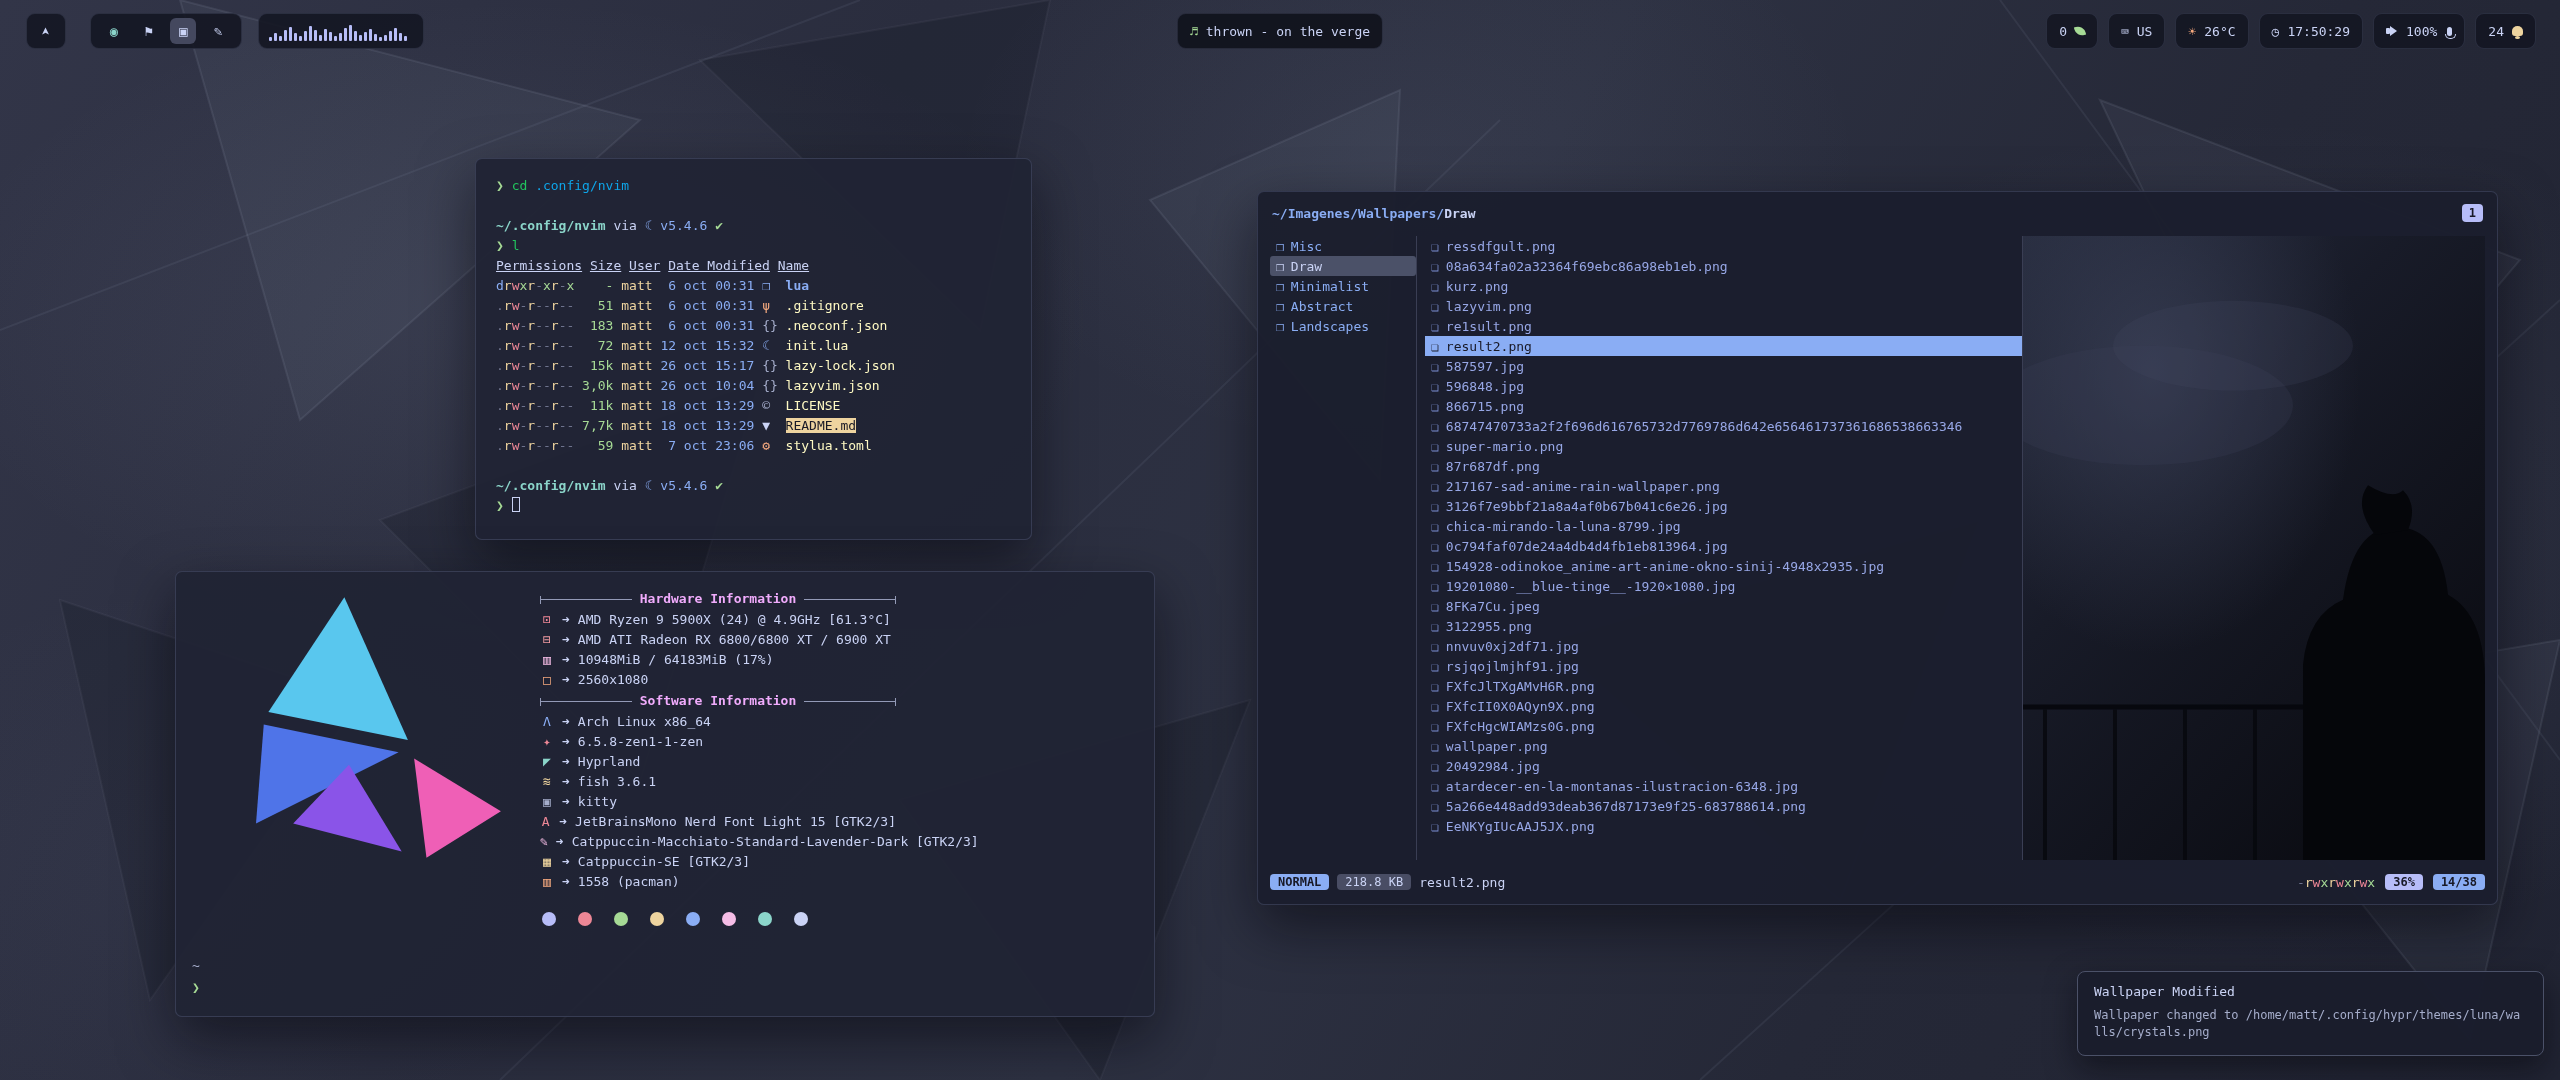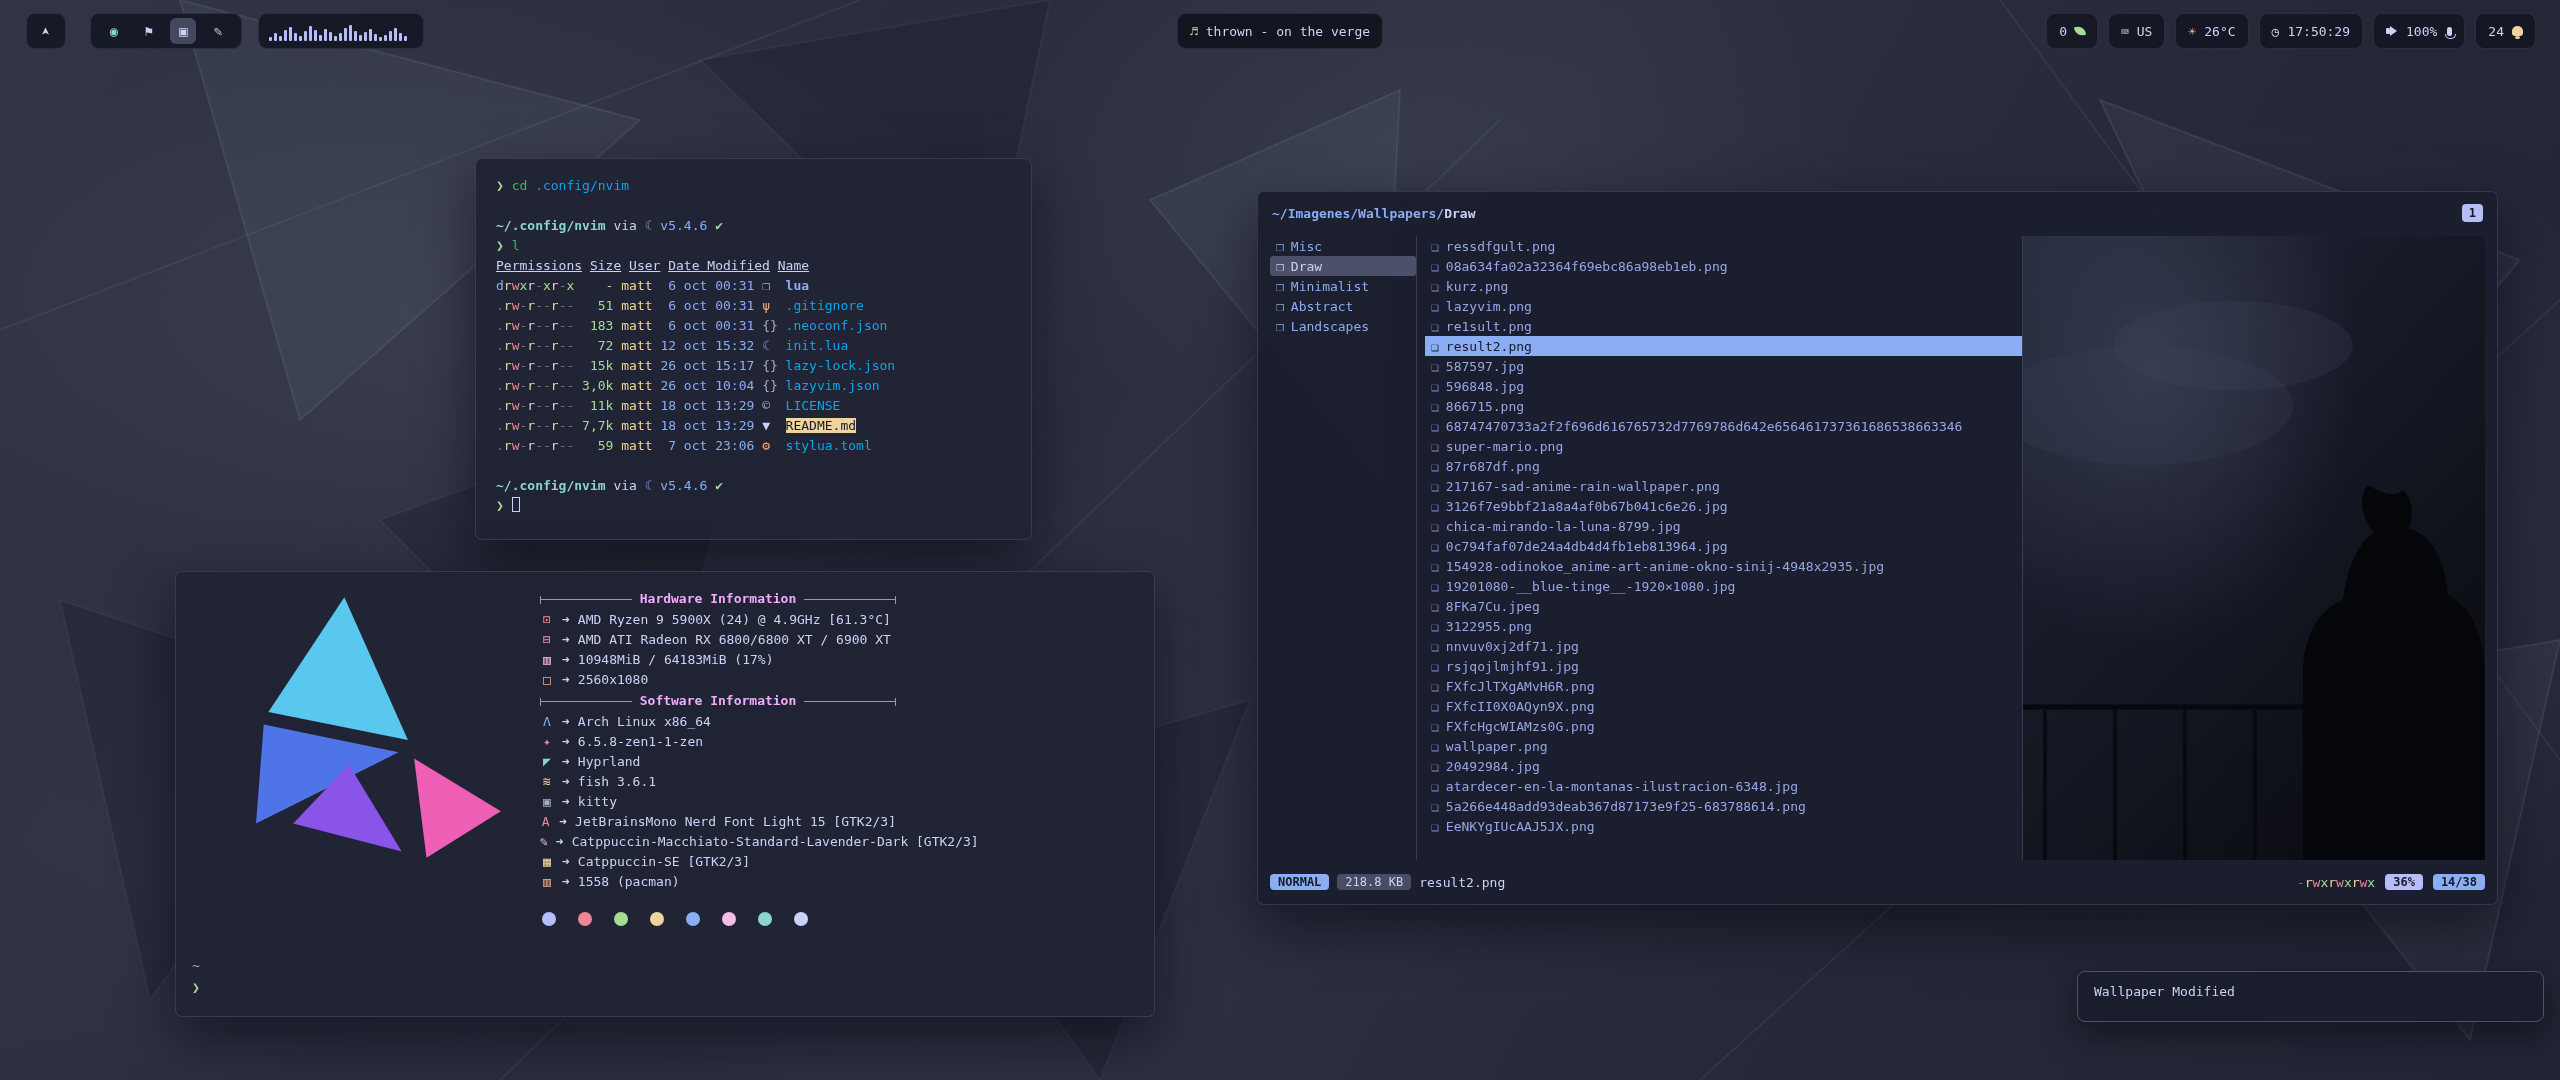--- a/index.html
+++ b/index.html
@@ -59,21 +59,21 @@
   .argu{color:#0ea5e9;}
   .cyanb{color:#8bd5ca;font-weight:bold;}
   .bluec{color:#8aadf4;}
   .greenc{color:#a6da95;}
   .txt{color:#cad3f5;}
   .th{text-decoration:underline;color:#cad3f5;}
   .size{color:#a6da95;}
   .user{color:#eed49f;}
   .date{color:#8aadf4;}
   .ficon{display:inline-block;width:2ch;}
-  .tname{color:#0ea5e9;}
+  .tname{color:#fef9c3;}
   .hl{background:#eed49f;color:#181926;}
   .cursor{display:inline-block;width:8px;height:15px;border:1px solid #cad3f5;vertical-align:-2px;}
 
   
   .fetch{left:175px;top:571px;width:980px;height:446px;font-size:13px;line-height:20px;}
   .logo{position:absolute;left:18px;top:16px;width:310px;height:310px;}
   .finfo{position:absolute;left:364px;top:16px;width:356px;}
   .fsection{display:flex;align-items:center;gap:8px;height:20px;margin:1px 0;}
   .fsline{position:relative;height:0;border-top:1px solid #939ab7;flex:1;}
   .fsection .fsline:first-child::before{content:"";position:absolute;left:0;top:-4px;width:1px;height:8px;background:#939ab7;}
@@ -368,13 +368,14 @@
     <span class="right">
       <span class="permstr"><span style="color: rgb(110, 115, 141);">-</span><span style="color: rgb(238, 212, 159);">r</span><span style="color: rgb(237, 135, 150);">w</span><span style="color: rgb(166, 218, 149);">x</span><span style="color: rgb(238, 212, 159);">r</span><span style="color: rgb(237, 135, 150);">w</span><span style="color: rgb(166, 218, 149);">x</span><span style="color: rgb(238, 212, 159);">r</span><span style="color: rgb(237, 135, 150);">w</span><span style="color: rgb(166, 218, 149);">x</span></span>
       <span class="chip pct">36%</span>
       <span class="chip pos">14/38</span>
     </span>
   </div>
 </div>
 
 <div class="notif">
   <div class="ntitle">Wallpaper Modified</div>
+  <div class="nbody">Wallpaper changed to /home/matt/.config/hypr/themes/luna/walls/crystals.png</div>
 </div>
 
 </body></html>

